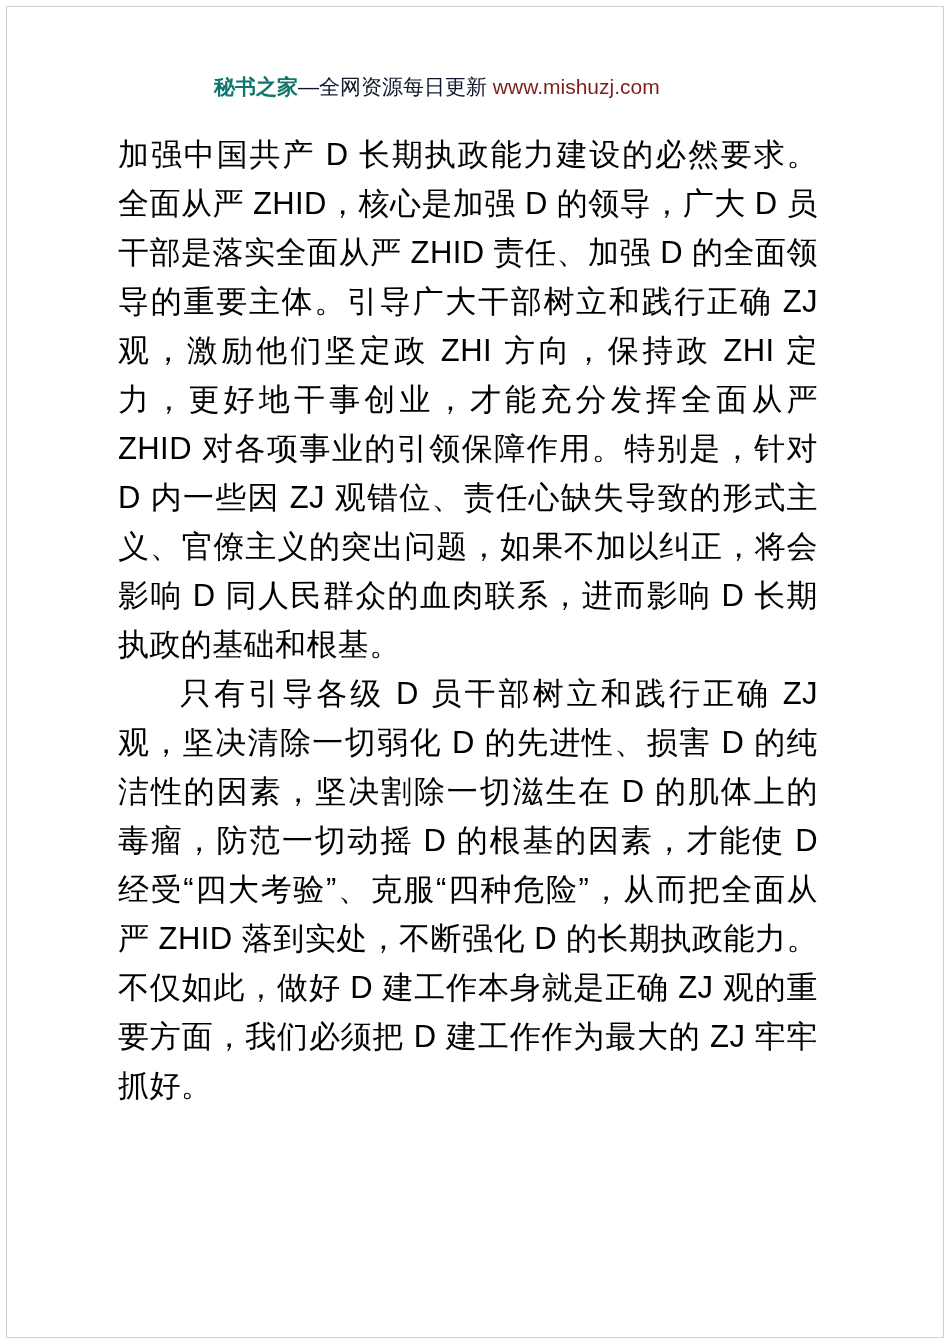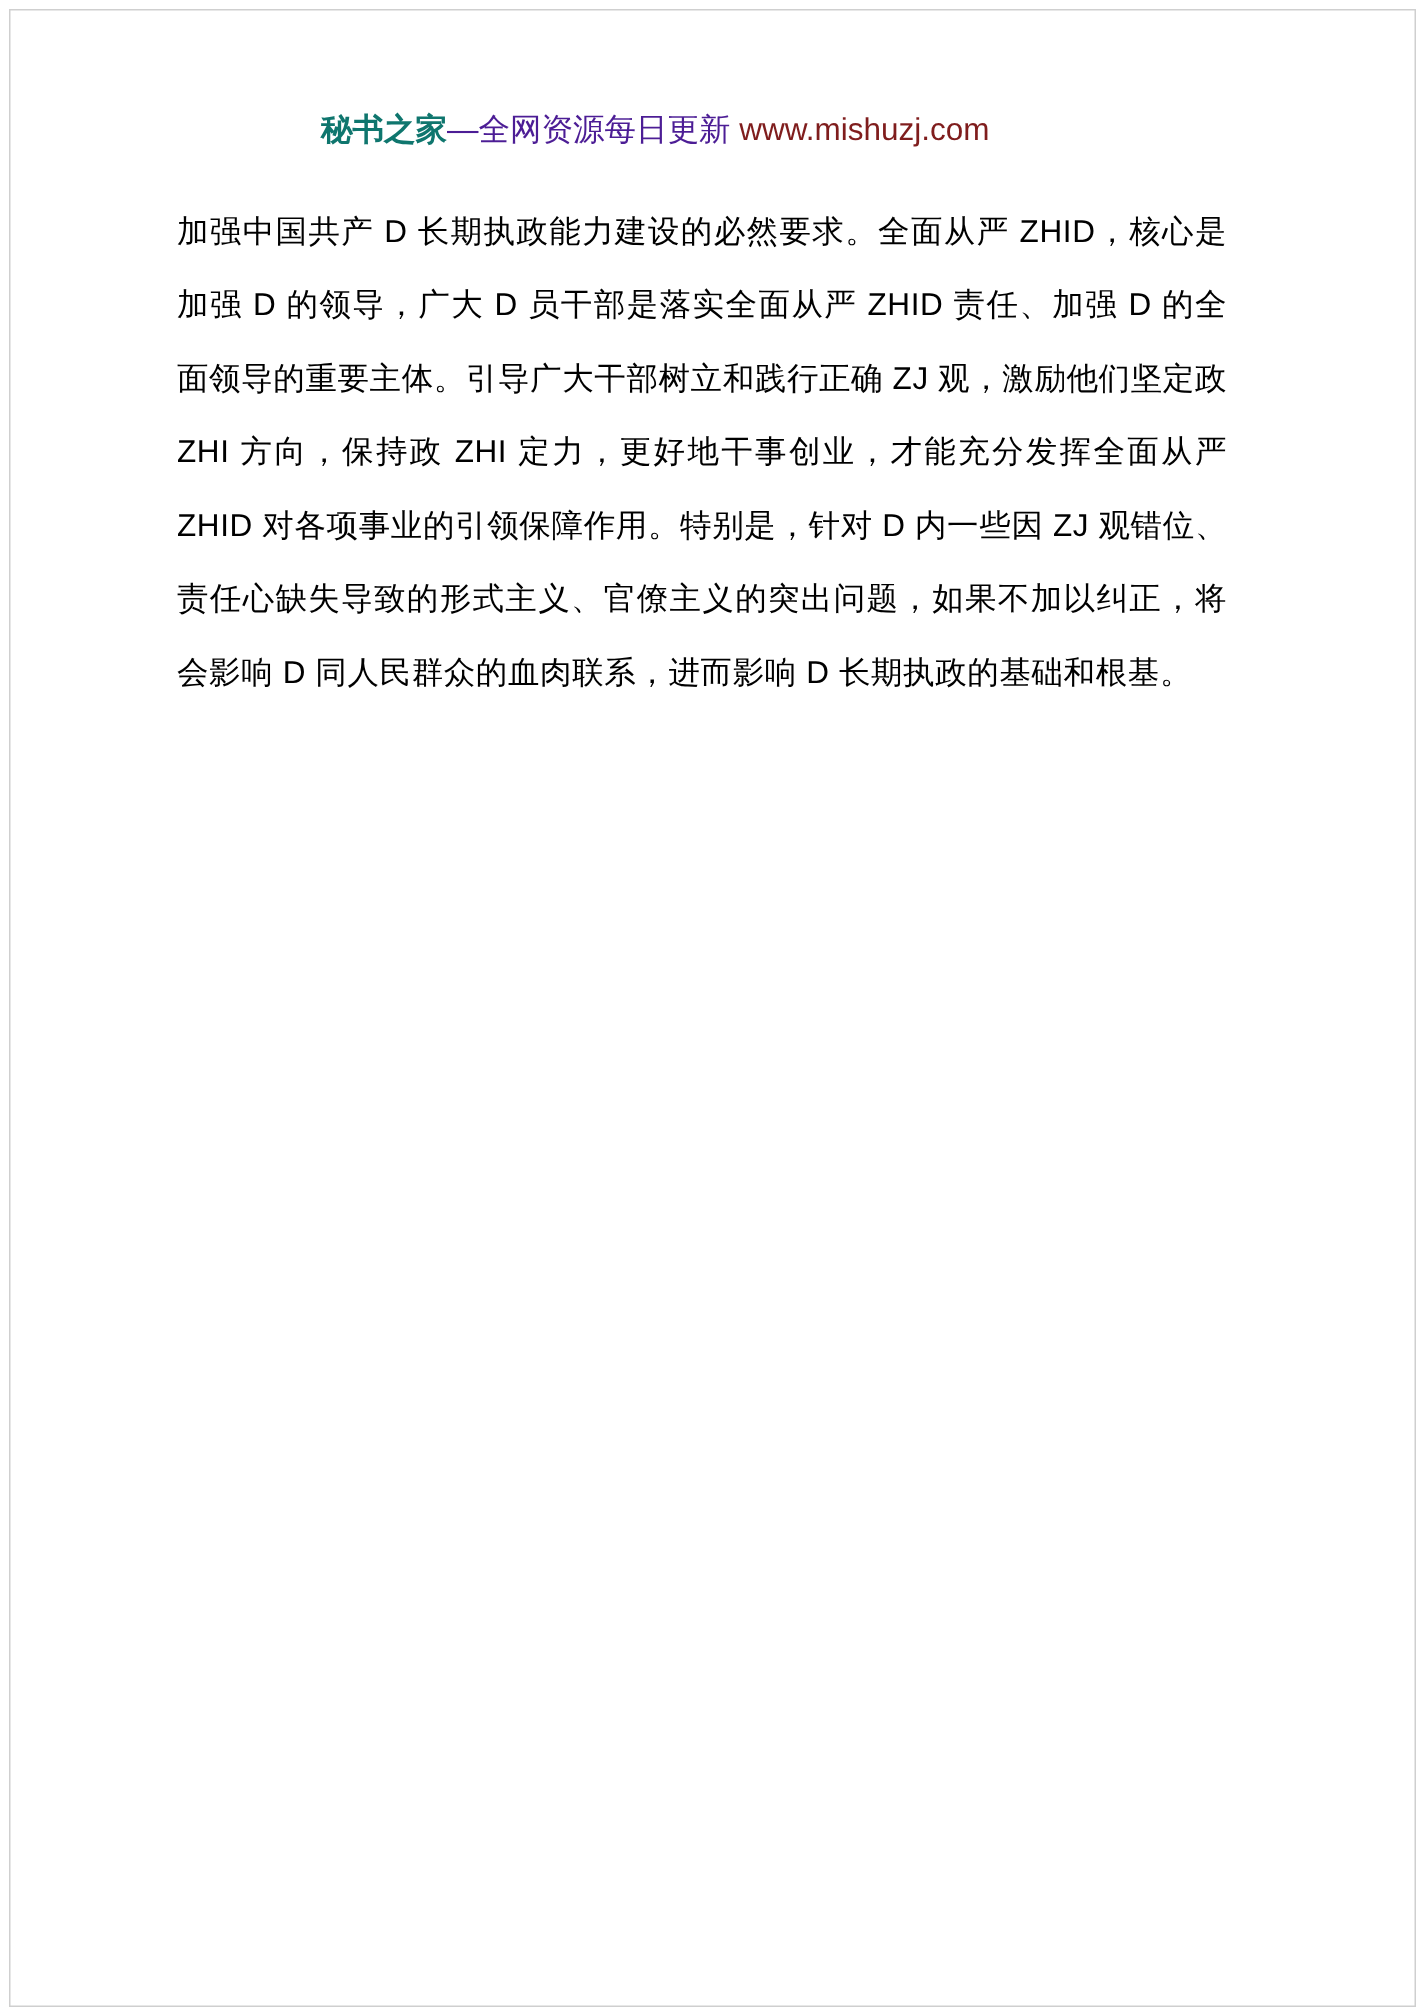--- a/index.html
+++ b/index.html
@@ -36,28 +36,28 @@
     line-height: 30px;
     white-space: nowrap;
     margin-left: 96px;
     margin-bottom: 28px;
   }
   .brand {
     color: #0f766e;
     font-weight: bold;
   }
   .brand-tail {
-    color: #4c1d95;
+    color: #0f172a;
     text-align: center;
   }
   .site-url {
     color: #7f1d1d;
   }
   .body-text {
-    font-size: 21px;
+    font-size: 31px;
     line-height: 49px;
     color: #000000;
     text-align: justify;
     text-justify: inter-ideograph;
     letter-spacing: 0.4px;
   }
   .para {
     margin: 0 0 0 0;
   }
   .para.indent {
@@ -71,16 +71,17 @@
   <div class="page-border"></div>
 
   <div class="content">
 
     <div class="header-line">
       <span class="brand">秘书之家</span><span class="brand-tail">—全网资源每日更新</span> <span class="site-url">www.mishuzj.com</span>
     </div>
 
     <div class="body-text">
       <p class="para">加强中国共产 D 长期执政能力建设的必然要求。全面从严 ZHID，核心是加强 D 的领导，广大 D 员干部是落实全面从严 ZHID 责任、加强 D 的全面领导的重要主体。引导广大干部树立和践行正确 ZJ 观，激励他们坚定政 ZHI 方向，保持政 ZHI 定力，更好地干事创业，才能充分发挥全面从严 ZHID 对各项事业的引领保障作用。特别是，针对 D 内一些因 ZJ 观错位、责任心缺失导致的形式主义、官僚主义的突出问题，如果不加以纠正，将会影响 D 同人民群众的血肉联系，进而影响 D 长期执政的基础和根基。</p>
+      <p class="para indent">只有引导各级 D 员干部树立和践行正确 ZJ 观，坚决清除一切弱化 D 的先进性、损害 D 的纯洁性的因素，坚决割除一切滋生在 D 的肌体上的毒瘤，防范一切动摇 D 的根基的因素，才能使 D 经受“四大考验”、克服“四种危险”，从而把全面从严 ZHID 落到实处，不断强化 D 的长期执政能力。不仅如此，做好 D 建工作本身就是正确 ZJ 观的重要方面，我们必须把 D 建工作作为最大的 ZJ 牢牢抓好。</p>
     </div>
 
   </div>
 </div>
 
 </body></html>

